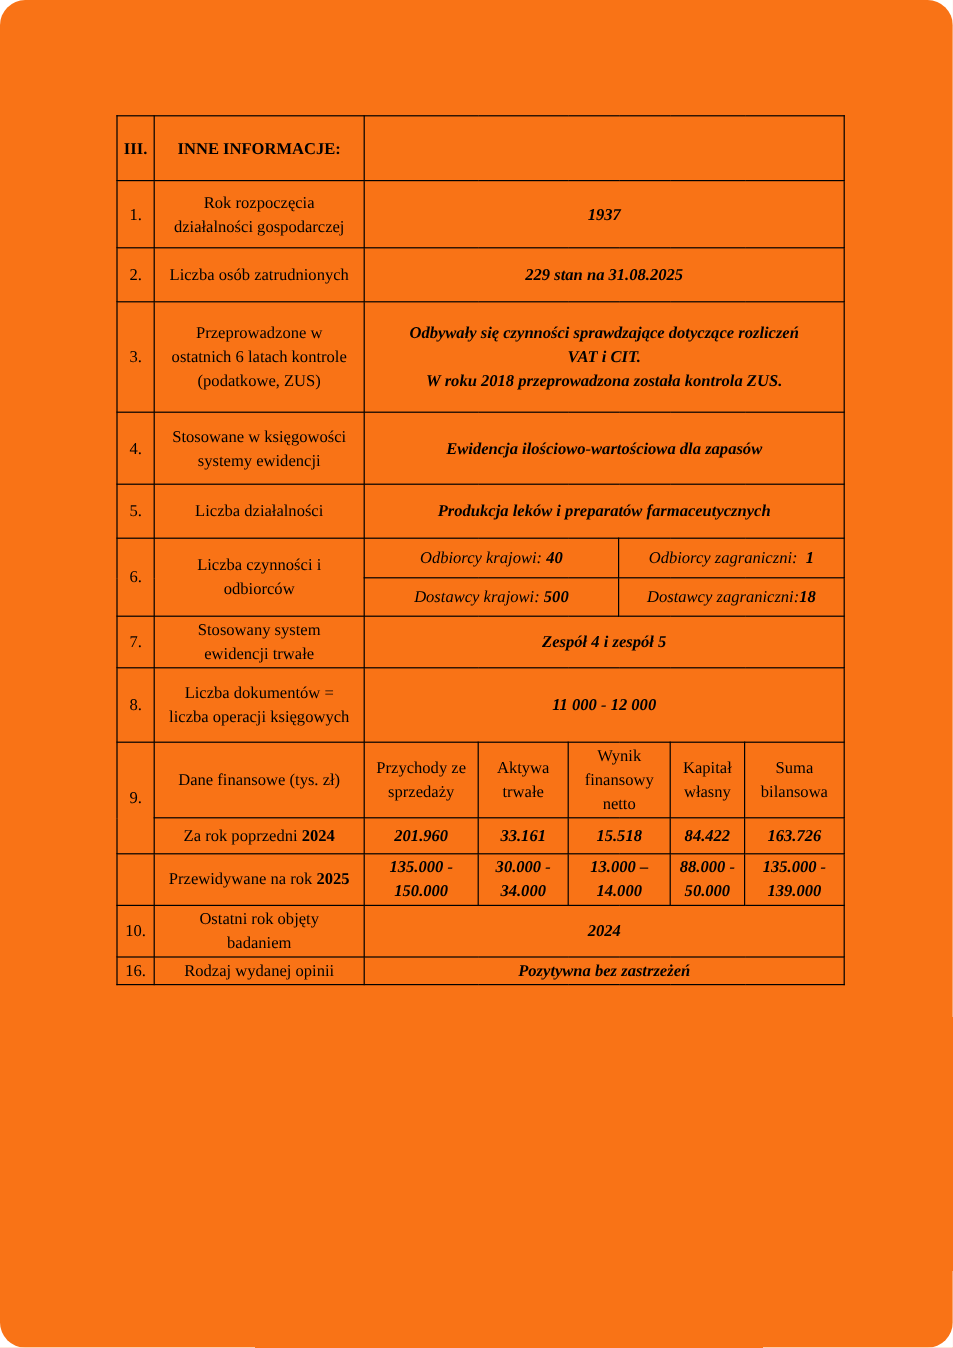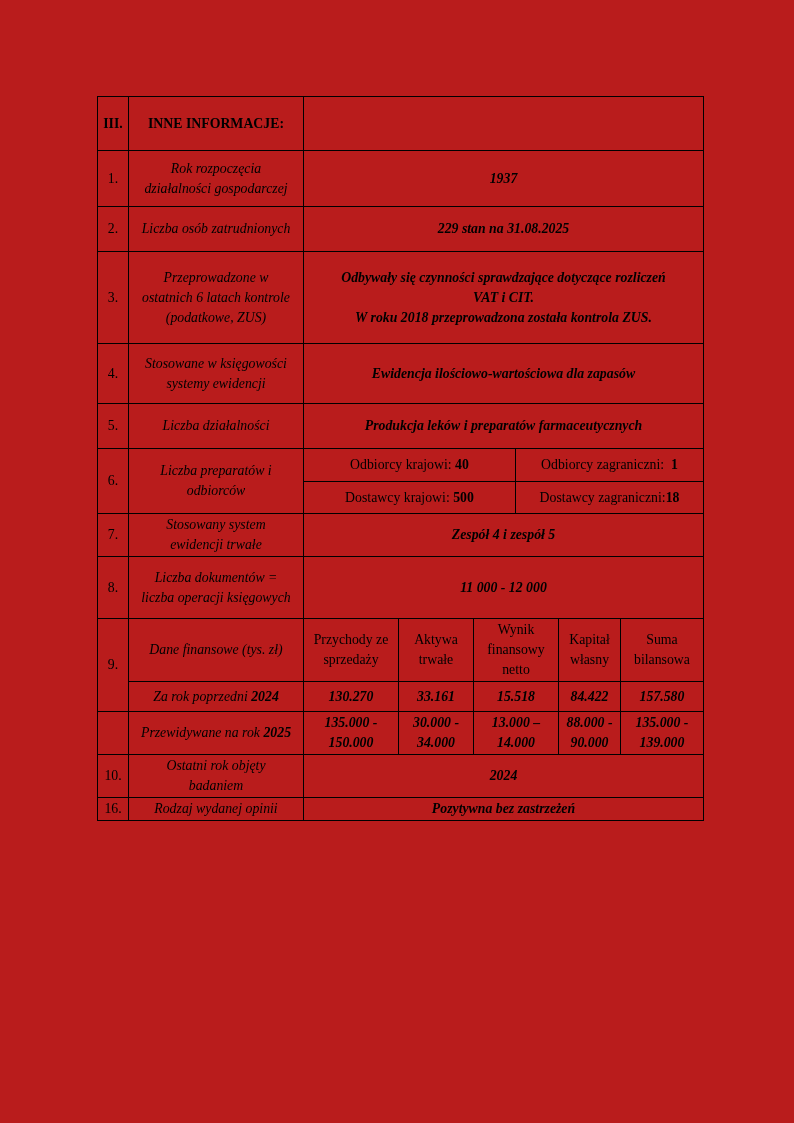--- a/index.html
+++ b/index.html
@@ -3,46 +3,46 @@
 <meta charset="utf-8">
 <style>
   * { box-sizing: border-box; margin: 0; padding: 0; }
   html, body { background: #ffffff; }
   body {
     width: 794px; height: 1123px;
     position: relative;
     font-family: "Liberation Serif", serif;
     color: #000;
   }
-  .page { position: absolute; inset: 0; background: #b91c1c; }
+  .page { position: absolute; inset: 0; background: #f97316; border-radius: 21px; }
   table.doc {
     position: absolute; left: 97px; top: 96px;
     border-collapse: collapse; table-layout: fixed;
   }
   table.doc td {
     border: 1px solid #000;
     padding: 1px 3px;
     text-align: center;
     vertical-align: middle;
     font-size: 13.8px;
     line-height: 1.45;
     white-space: pre-line;
     overflow: hidden;
   }
   td.no { text-align: left; padding-left: 4px; }
   .bold { font-weight: bold; }
   td.leftcell { text-align: left; padding-left: 6px; }
   td.value { font-weight: bold; font-style: italic; }
   td.pair { text-align: left; padding-left: 7px; white-space: normal; font-size: 13.8px; }
-  td.pair span, td.pair b { white-space: pre-wrap; }
+  td.pair span, td.pair b { white-space: pre-wrap; font-style: italic; }
   td.finhead { font-weight: normal; line-height: 1.18; font-size: 13.4px; }
   .tight { line-height: 1.18; }
   td.vbottom { vertical-align: bottom; padding-bottom: 3px; }
   td.vtop { vertical-align: top; padding-top: 2px; }
-  td.lbl { font-size: 13.6px; font-style: italic; }
+  td.lbl { font-size: 13.6px; }
 </style>
 </head>
 <body>
 
 <div class="page">
   <table class="doc">
     <colgroup>
       <col style="width:31px">
       <col style="width:175px">
       <col style="width:95px">
@@ -91,21 +91,21 @@
     </tr>
 
     <tr style="height:45px">
       <td class="no">5.</td>
       <td class="lbl">Liczba działalności</td>
       <td colspan="6" class="value">Produkcja leków i preparatów farmaceutycznych</td>
     </tr>
 
     <tr style="height:33px">
       <td class="no" rowspan="2">6.</td>
-      <td class="lbl" rowspan="2">Liczba preparatów i
+      <td class="lbl" rowspan="2">Liczba czynności i
 odbiorców</td>
       <td colspan="3" class="pair"><span>Odbiorcy krajowi: </span><b>40</b></td>
       <td colspan="3" class="pair"><span>Odbiorcy zagraniczni:  </span><b>1</b></td>
     </tr>
     <tr style="height:32px">
       <td colspan="3" class="pair"><span>Dostawcy krajowi: </span><b>500</b></td>
       <td colspan="3" class="pair"><span>Dostawcy zagraniczni:</span><b>18</b></td>
     </tr>
 
     <tr style="height:43px">
@@ -133,38 +133,38 @@
 finansowy
 netto</td>
       <td class="finhead">Kapitał
 własny</td>
       <td class="finhead">Suma
 bilansowa</td>
     </tr>
 
     <tr style="height:30px">
       <td class="lbl"><span>Za rok poprzedni </span><b>2024</b></td>
-      <td class="value">130.270</td>
+      <td class="value">201.960</td>
       <td class="value">33.161</td>
       <td colspan="2" class="value">15.518</td>
       <td class="value">84.422</td>
-      <td class="value">157.580</td>
+      <td class="value">163.726</td>
     </tr>
 
     <tr style="height:33px">
       <td class="no"></td>
       <td class="lbl"><span>Przewidywane na rok </span><b>2025</b></td>
       <td class="value tight">135.000 -
 150.000</td>
       <td class="value tight">30.000 -
 34.000</td>
       <td colspan="2" class="value tight">13.000 –
 14.000</td>
       <td class="value tight">88.000 -
-90.000</td>
+50.000</td>
       <td class="value tight">135.000 -
 139.000</td>
     </tr>
 
     <tr style="height:42px">
       <td class="no">10.</td>
       <td class="lbl tight">Ostatni rok objęty
 badaniem</td>
       <td colspan="6" class="value vtop">2024</td>
     </tr>

